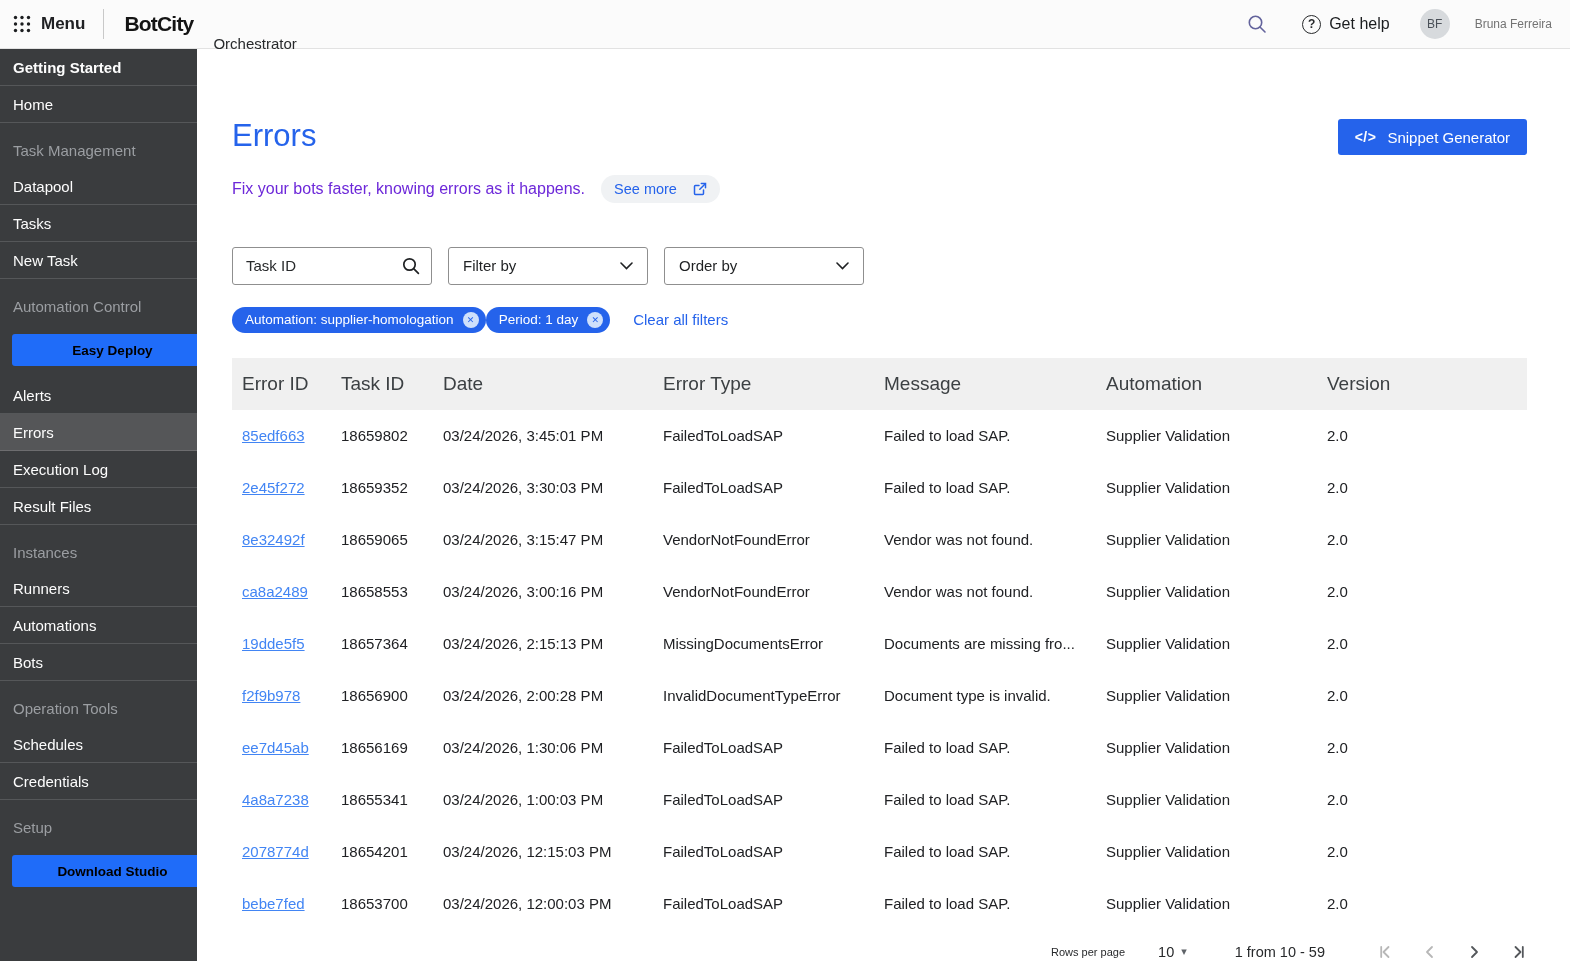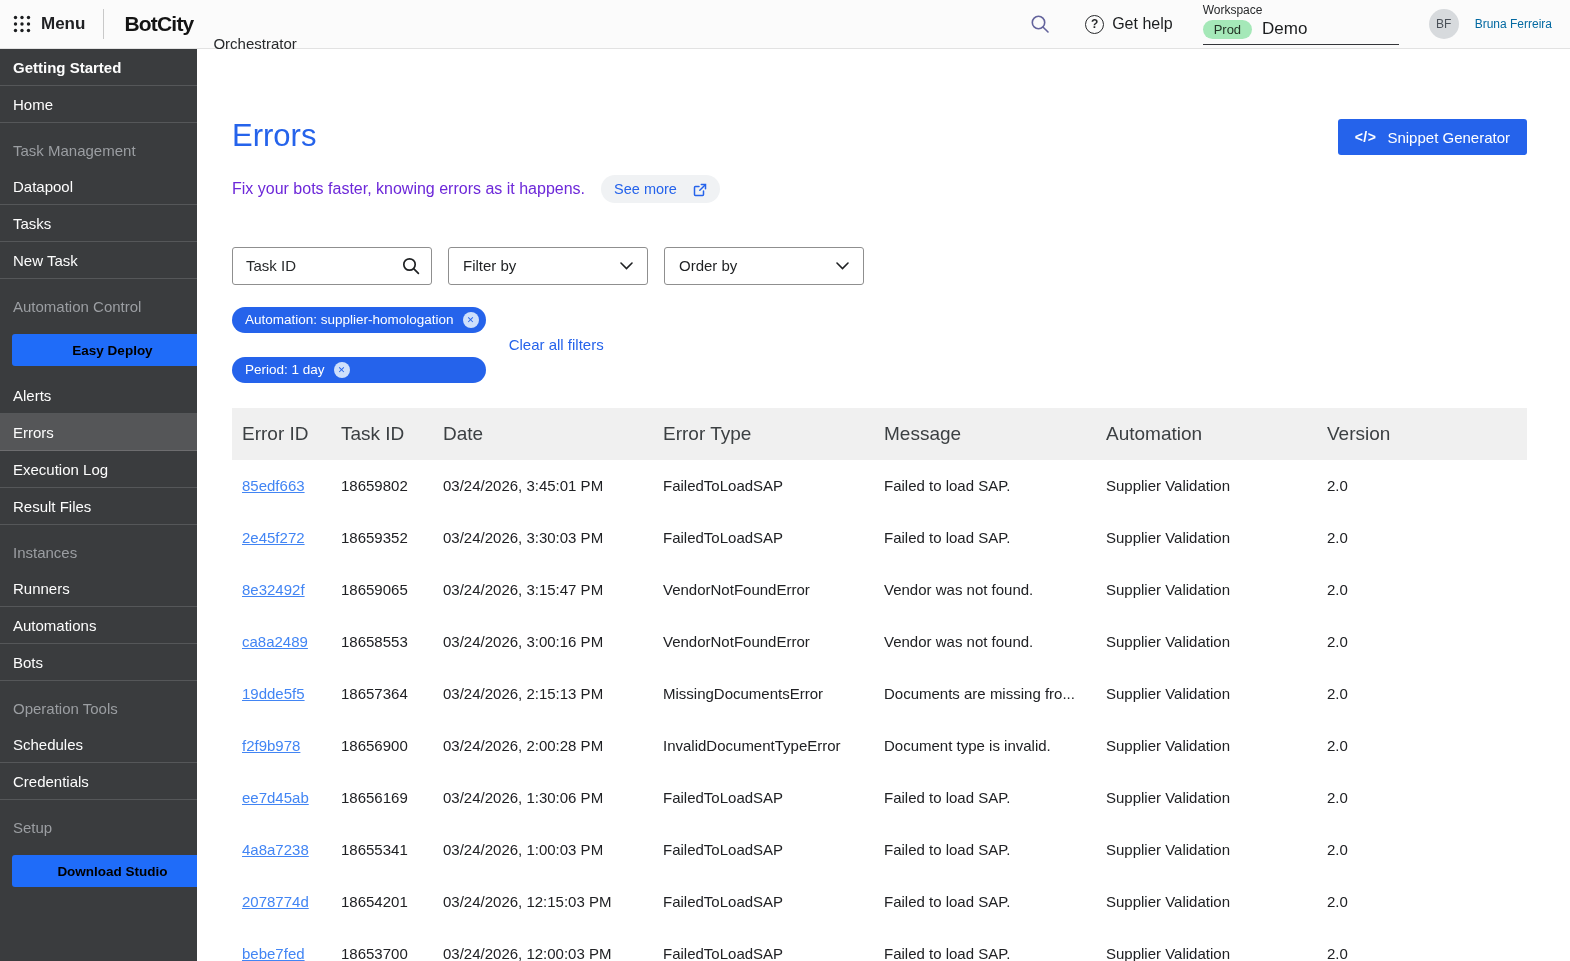--- a/index.html
+++ b/index.html
@@ -32,42 +32,42 @@
   .workspace { margin-left:30px; width:196px; cursor:pointer; }
   .ws-label { font-size:12px; color:#27292b; margin-bottom:2px; }
   .ws-row { display:flex; align-items:center; gap:10px; border-bottom:1.5px solid #35363a; padding-bottom:5px; }
   .env-badge { background:#a5e8b8; color:#243326; font-size:13px; padding:2px 11px; border-radius:11px; }
   .ws-name { font-size:17px; color:#1b1d1f; }
   .avatar {
     width:30px; height:30px; border-radius:50%; background:#d7dadd;
     display:flex; align-items:center; justify-content:center;
     font-size:12px; color:#4a5058; margin-left:30px; cursor:pointer;
   }
-  .user-name { font-size:12px; margin-left:16px; color:#0369a1; }
+  .user-name { font-size:12px; margin-left:25px; color:#737373; }
   
   .sidebar { position:absolute; top:49px; left:0; width:225px; bottom:0; background:#3a3c3e; overflow:hidden; }
   .sb-item {
     height:37px; display:flex; align-items:center; padding:0 13px;
     color:#fdfdfd; font-size:15px; border-bottom:1px solid rgba(255,255,255,0.14); cursor:pointer;
   }
   .sb-item.bold { font-weight:700; }
   .sb-item.selected { background:#555658; }
   .sb-section { padding:19px 13px 9px; color:#9b9ea2; font-size:15px; }
   .sb-btn {
     display:block; width:calc(100% - 24px); margin:10px 12px 11px; height:32px;
     background:#1f6cf9; color:#000000; border:none; border-radius:3px;
     font-weight:700; font-size:13.5px; font-family:inherit; cursor:pointer;
   }
   
   .main { position:absolute; left:197px; top:49px; right:0; bottom:0; background:#fff; padding:0 43px 0 35px; }
   .page-title { margin-top:68px; font-size:31px; line-height:37px; font-weight:500; color:#2563eb; }
   .subtitle-row { margin-top:11px; display:flex; align-items:center; gap:16px; }
   .subtitle { font-size:16px; color:#6d28d9; }
   .see-more {
-    display:inline-flex; align-items:flex-end; gap:16px; background:#f0f2f4;
+    display:inline-flex; align-items:center; gap:16px; background:#f0f2f4;
     border-radius:16px; padding:6px 13px; color:#2563eb; font-size:14.5px; cursor:pointer;
   }
   .snippet-btn {
     position:absolute; top:70px; right:43px; height:36px;
     display:flex; align-items:center; gap:11px; padding:0 17px;
     background:#2563eb; color:#fff; border:none; border-radius:3px;
     font-size:15px; font-weight:500; font-family:inherit; cursor:pointer;
   }
   .code-glyph { font-weight:700; font-size:14px; letter-spacing:0.5px; }
   
@@ -144,27 +144,20 @@
   <div class="tb-right">
     <button class="icon-btn">
       <svg width="22" height="22" viewBox="0 0 22 22" fill="none">
         <circle cx="9.5" cy="9.5" r="6.2" stroke="#63639c" stroke-width="1.6"></circle>
         <line x1="14.2" y1="14.2" x2="19" y2="19" stroke="#63639c" stroke-width="1.6" stroke-linecap="round"></line>
       </svg>
     </button>
     <div class="help-group">
       <span class="q-circle">?</span>
       <span class="help-label">Get help</span>
-    </div>
-    <div class="workspace">
-      <div class="ws-label">Workspace</div>
-      <div class="ws-row">
-        <span class="env-badge">Prod</span>
-        <span class="ws-name">Demo</span>
-      </div>
     </div>
     <span class="avatar">BF</span>
     <span class="user-name">Bruna Ferreira</span>
   </div>
 </header>
 
 <nav class="sidebar">
     <div class="sb-item bold">Getting Started</div>
     <div class="sb-item">Home</div>
     <div class="sb-section">Task Management</div>
@@ -224,21 +217,21 @@
     </div>
     <div class="select-box">
       <span>Order by</span>
       <svg width="13" height="8" viewBox="0 0 13 8" fill="none">
         <path d="M1 1l5.5 5.5L12 1" stroke="#1f2123" stroke-width="1.6" stroke-linecap="round"></path>
       </svg>
     </div>
   </div>
 
   <div class="chips-row">
-    <span style="display:inline-flex; gap:24px;flex-direction:column;">
+    <span style="display:inline-flex; ">
         <span class="chip">
           <span>Automation: supplier-homologation</span>
           <span class="chip-x">✕</span>
         </span>
         <span class="chip">
           <span>Period: 1 day</span>
           <span class="chip-x">✕</span>
         </span>
       </span>
     <a class="clear-filters">Clear all filters</a>

